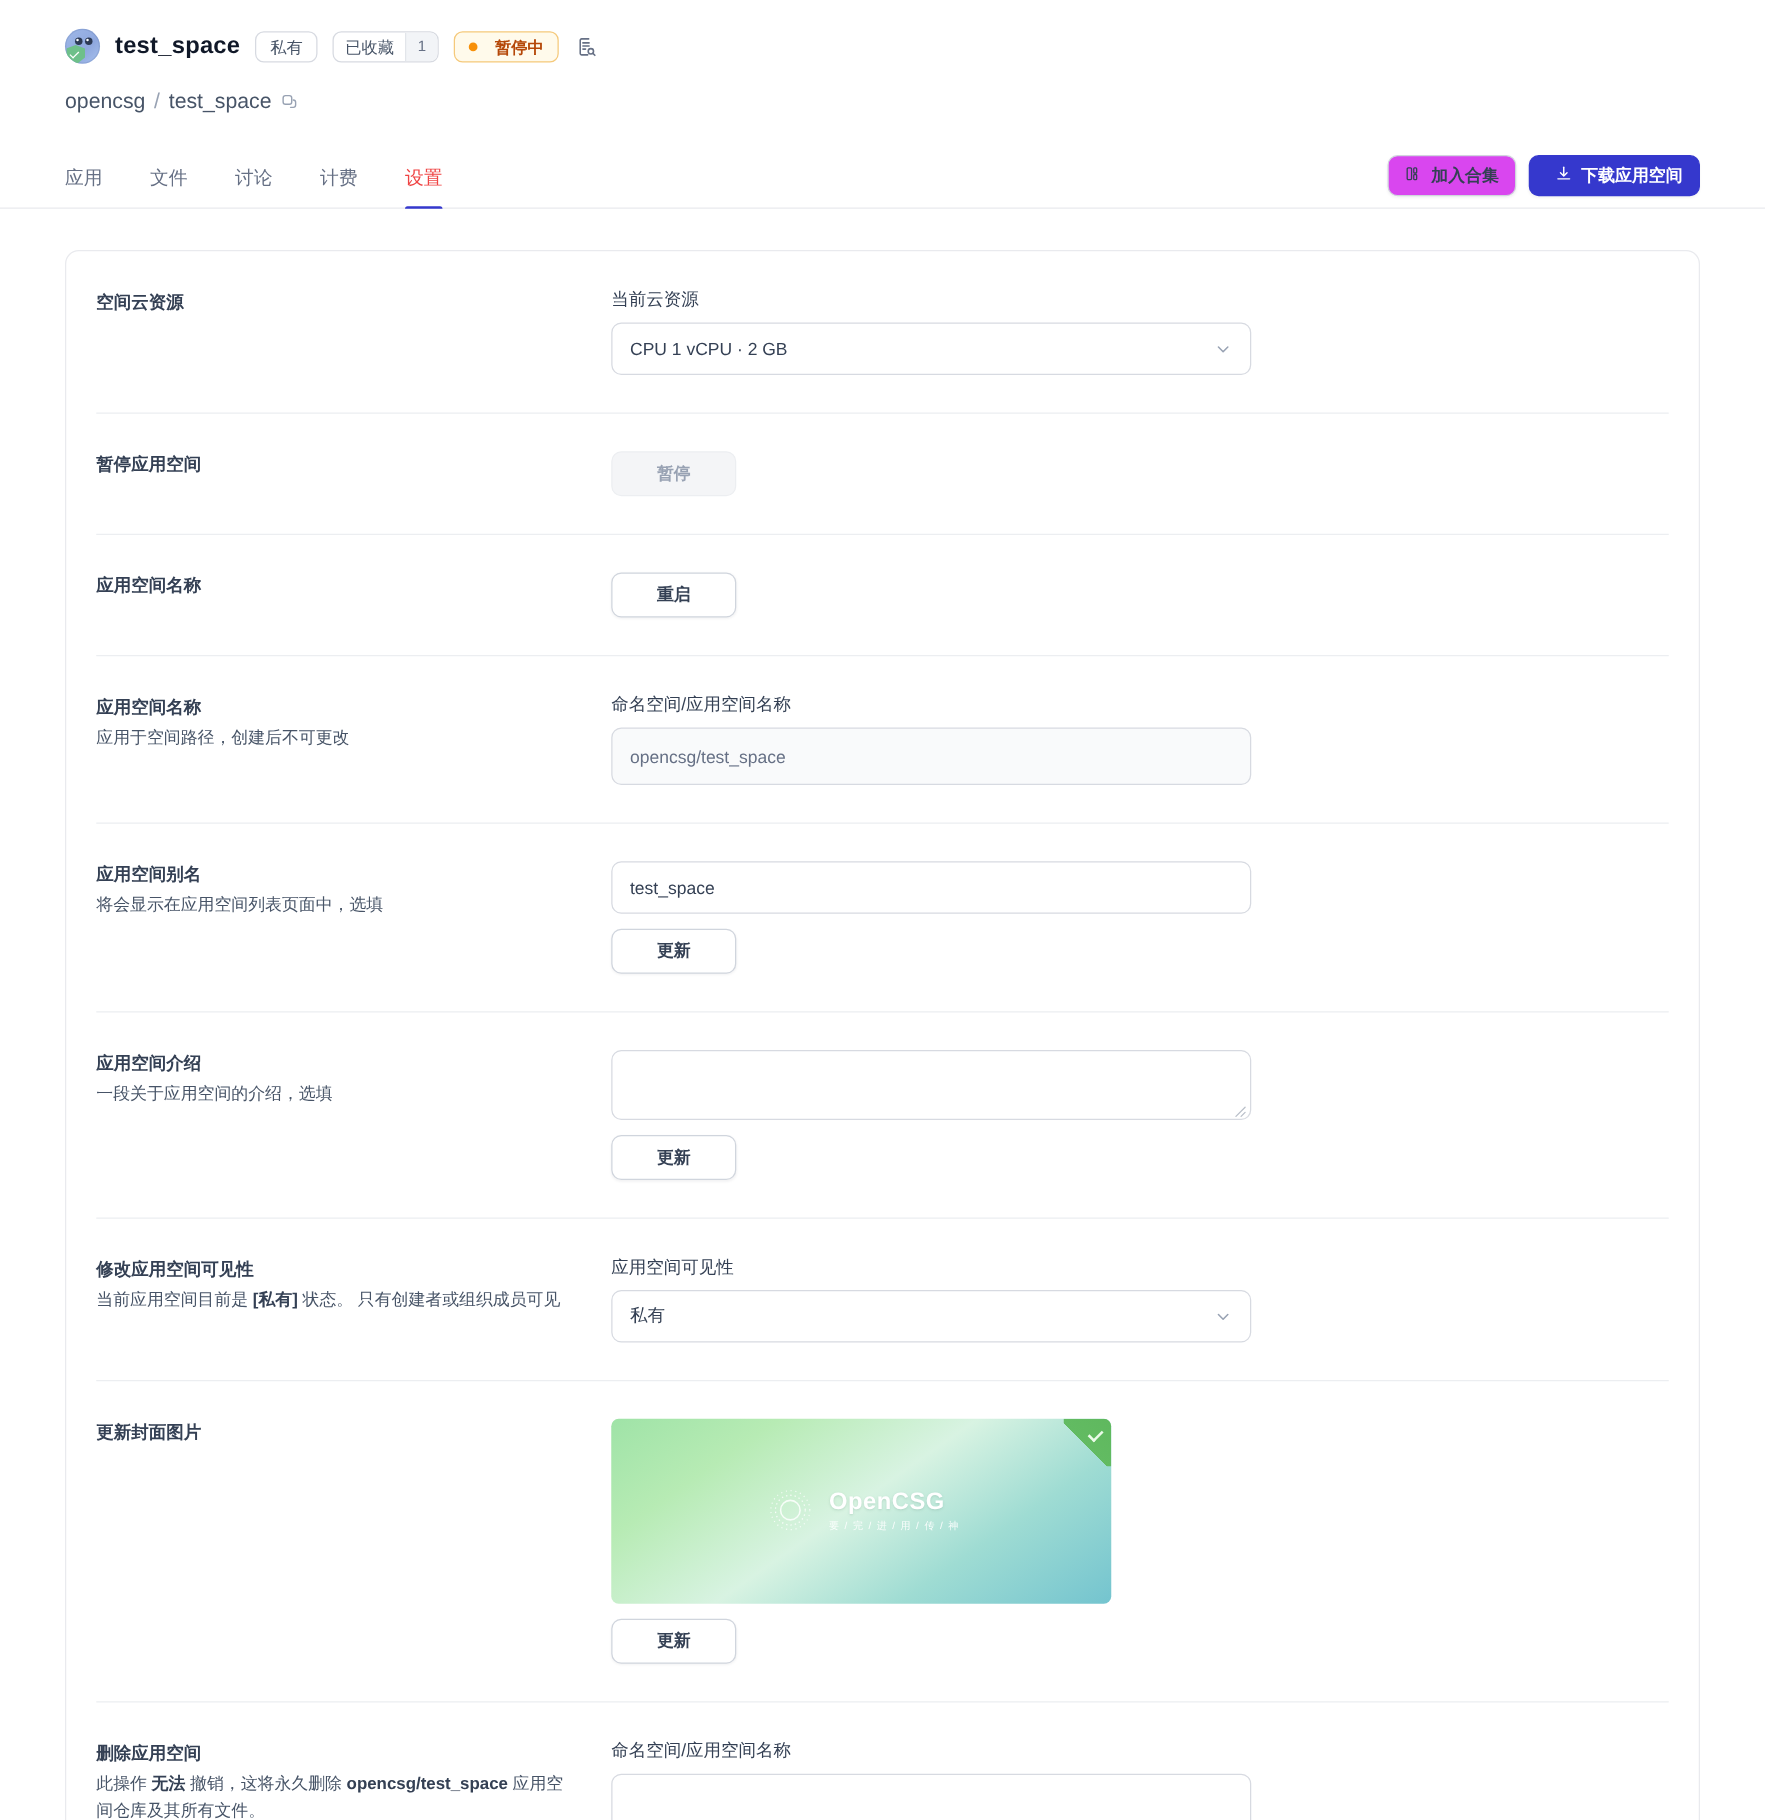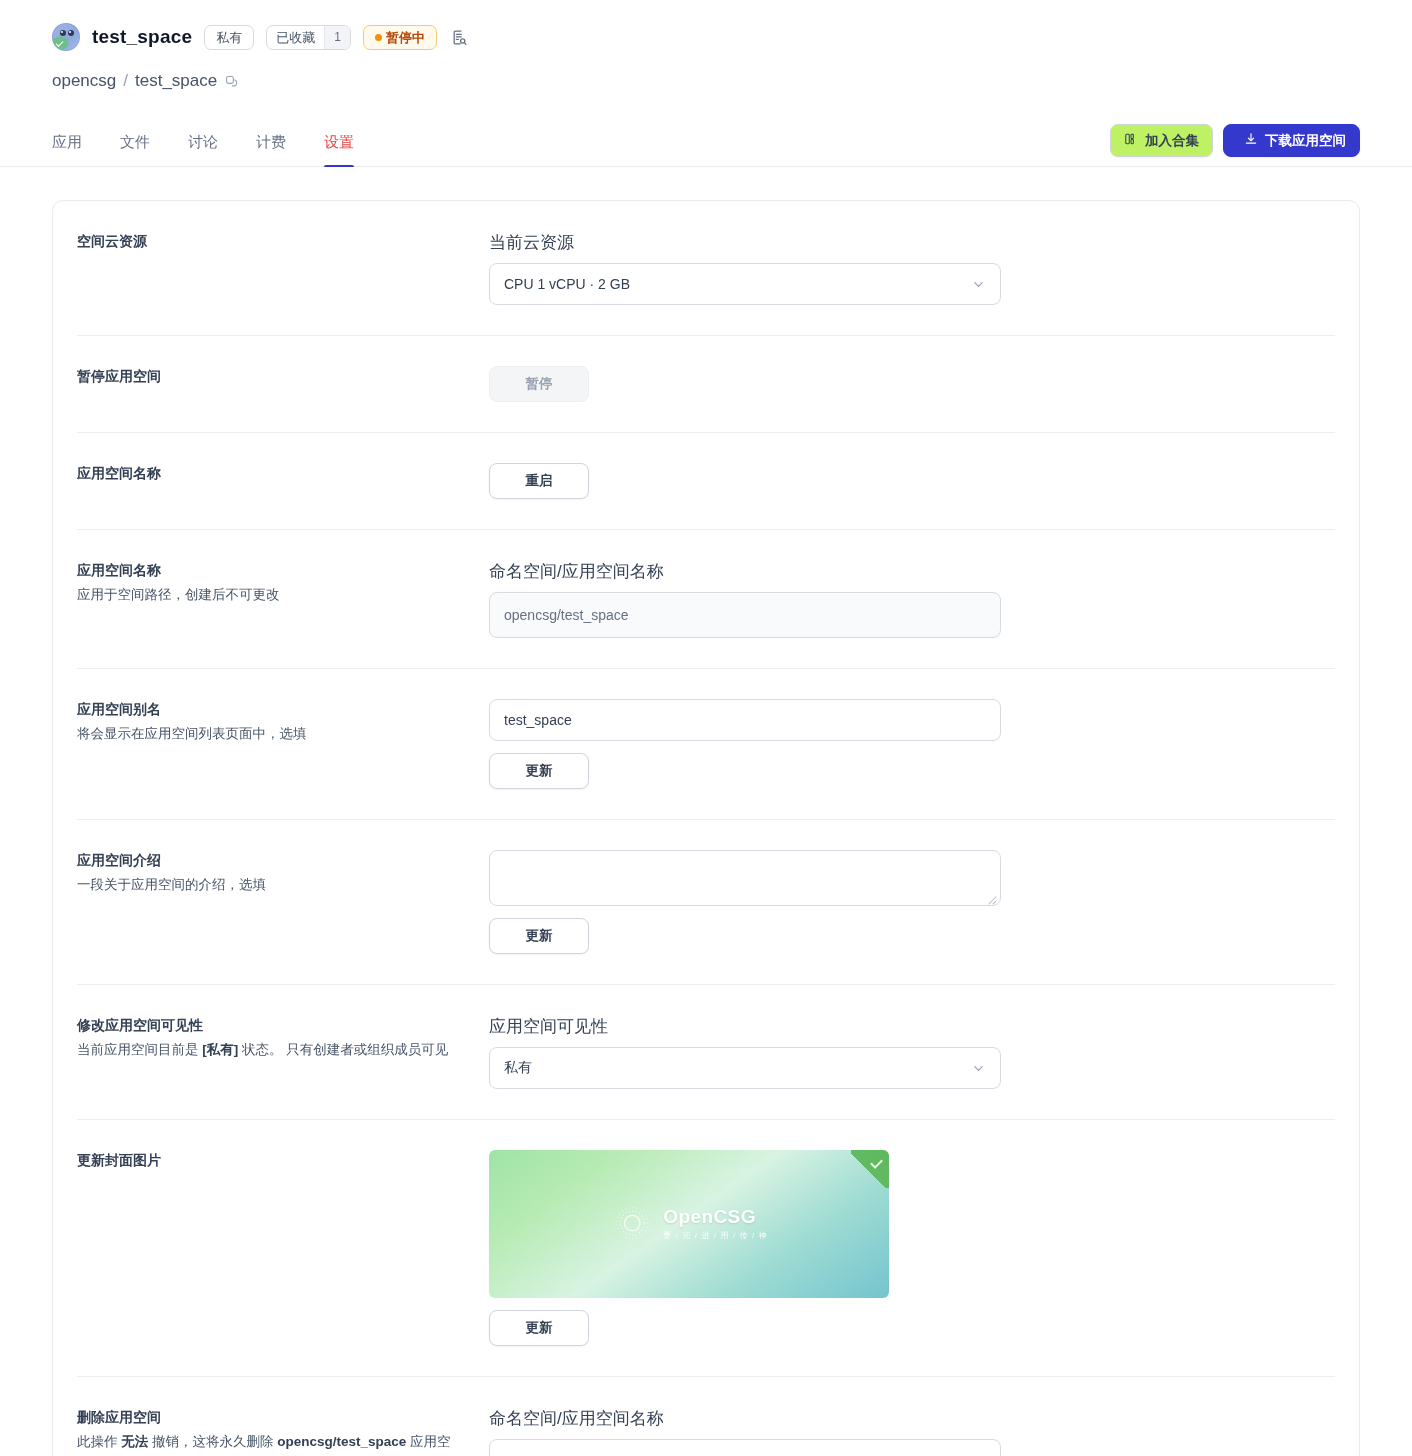--- a/index.html
+++ b/index.html
@@ -51,21 +51,21 @@
     font-size: 13px; color: #475467; line-height: 1;
   }
   .chip-fav { padding: 0; overflow: hidden; }
   .chip-fav .lbl { padding: 0 9px; line-height: 23px; color: #475467; }
   .chip-fav .cnt {
     padding: 0 9px; line-height: 23px; background: #f2f4f7;
     border-left: 1px solid #e2e5ea; color: #667085; font-size: 12px;
   }
   .chip-status {
     border-color: #f5c97b; background: #fffaeb; color: #b54708;
-    font-weight: 700; gap: 4px; padding: 0 11px;
+    font-weight: 700; gap: 14px; padding: 0 11px;
   }
   .chip-status .dot {
     width: 7px; height: 7px; border-radius: 50%; background: #f79009; flex: none;
   }
   .icon-btn {
     display: inline-flex; align-items: center; justify-content: center;
     width: 22px; height: 22px; color: #667085; cursor: pointer;
   }
 
   .breadcrumb {
@@ -89,21 +89,21 @@
   }
   .tab.active { color: #ef4444; font-weight: 400; }
   .tab.active::after {
     content: ""; position: absolute; left: 0; right: 0; bottom: -1px;
     height: 2px; background: #3538cd; border-radius: 2px 2px 0 0;
   }
   .tab-actions { display: flex; align-items: center; gap: 10px; padding-bottom: 9px; }
   .btn {
     display: inline-flex; align-items: center; justify-content: center; gap: 7px;
     height: 33px; padding: 0 13px; border-radius: 8px; font-size: 13.5px;
-    border: 1px solid #d0d5dd; background: #bef264; color: #344054; cursor: pointer;
+    border: 1px solid #d0d5dd; background: #d946ef; color: #344054; cursor: pointer;
     font-weight: 600; white-space: nowrap;
     box-shadow: 0 1px 2px rgba(16,24,40,.05);
   }
   .btn-primary {
     background: #3538cd; border-color: #3538cd; color: #fff; padding-left: 20px;
   }
 
   
   .card {
     margin: 33px 52px 0 52px;
@@ -114,21 +114,21 @@
     display: flex; gap: 0; padding: 30px 0;
     border-bottom: 1px solid #eceef1;
   }
   .section:last-child { border-bottom: none; }
   .sec-left { width: 412px; flex: none; padding-right: 26px; }
   .sec-right { flex: 1; }
   .sec-title { font-size: 14px; font-weight: 700; color: #344054; line-height: 1.55; }
   .sec-desc { font-size: 13.5px; color: #475467; line-height: 1.62; margin-top: 2px; max-width: 382px; }
   .sec-desc b { font-weight: 700; color: #344054; }
 
-  .field-label { font-size: 17px; color: #344054; margin-bottom: 9px; }
+  .field-label { font-size: 14px; color: #344054; margin-bottom: 9px; }
 
   .control {
     width: 512px; height: 42px; border: 1px solid #d7dae1; border-radius: 8px;
     background: #fff; display: flex; align-items: center; padding: 16px 14px;
     font-size: 14px; color: #344054;
   }
   .control.select { justify-content: space-between; cursor: pointer; }
   .control.readonly { background: #f9fafb; color: #667085; }
   .control .chev { color: #98a2b3; display: inline-flex; }
 

